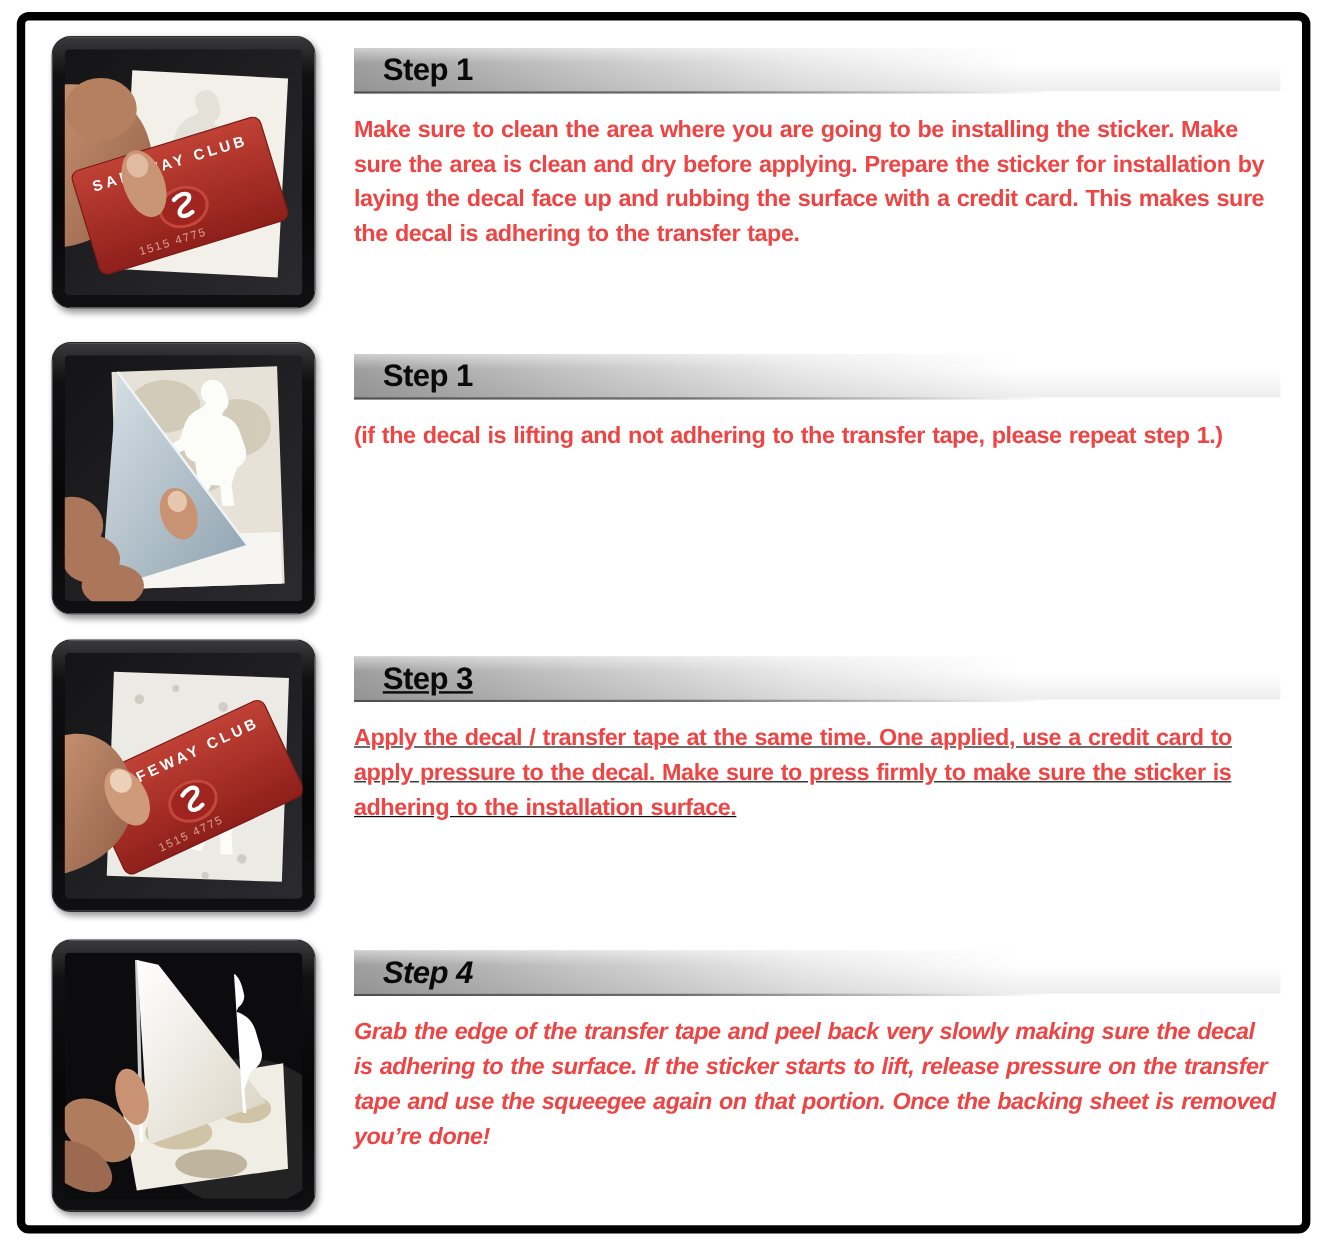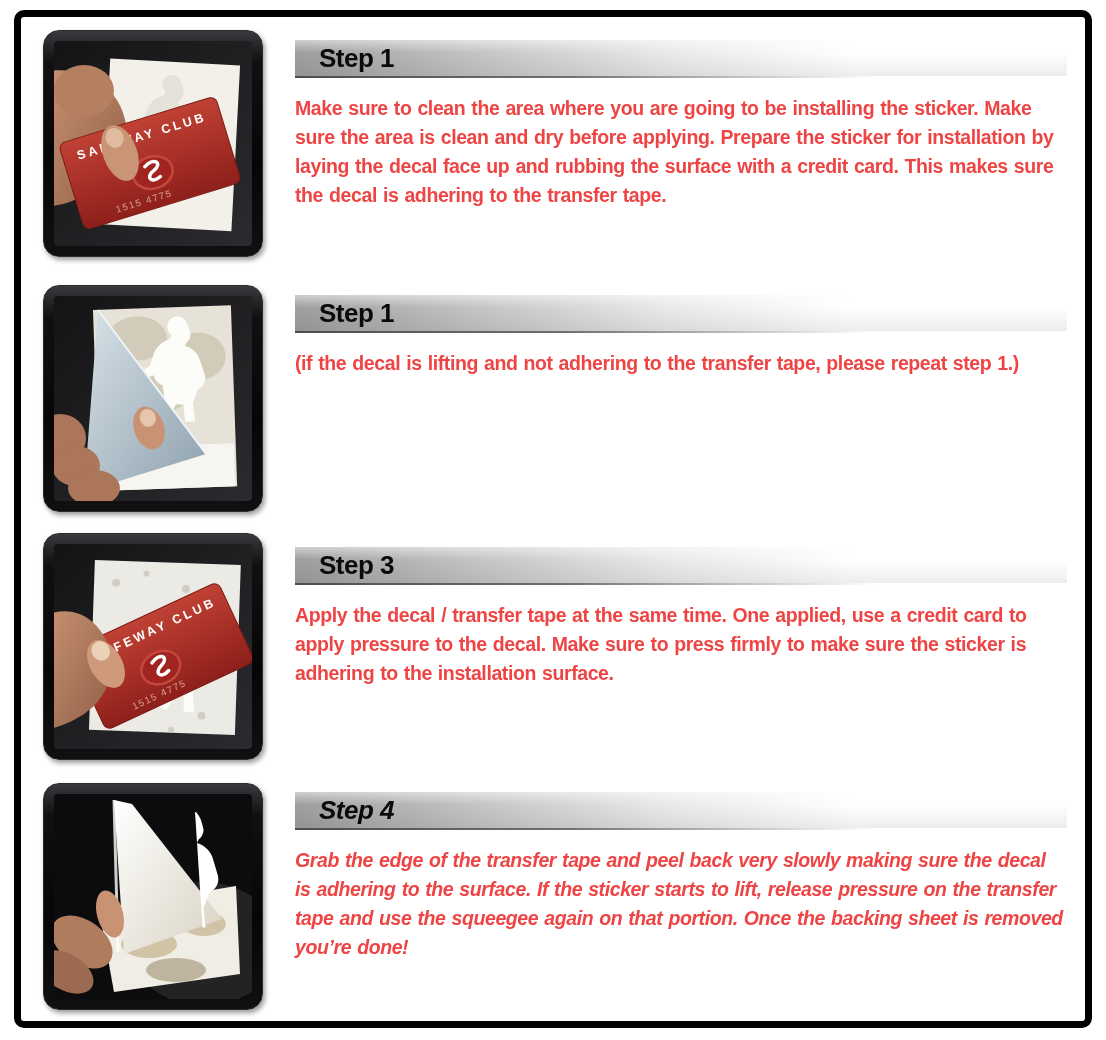--- a/index.html
+++ b/index.html
@@ -25,21 +25,21 @@
     border-radius:16px;
     box-shadow:2px 3px 5px rgba(0,0,0,.4);
     padding:10px;box-sizing:border-box;
   }
   .photo-frame svg{display:block;width:100%;height:100%;border-radius:4px;}
   .pf1{top:30px;} .pf2{top:285px;} .pf3{top:533px;} .pf4{top:783px;}
   
   .step{
     position:absolute;left:295px;width:772px;
   }
-  .s1{top:40px;} .s2{top:295px;} .s3{top:547px;} .s4{top:792px;font-style:italic;}
+  .s1{top:40px;} .s2{top:295px;} .s3{top:547px;text-decoration:underline;} .s4{top:792px;font-style:italic;}
   .step-header{
     position:relative;height:36px;
     background:
       linear-gradient(180deg, rgba(255,255,255,.5) 0%, rgba(255,255,255,0) 35%, rgba(0,0,0,.07) 100%),
       linear-gradient(90deg,#9e9e9e 0%,#c2c2c2 22%,#e9e9e9 48%,#ffffff 72%);
     display:flex;align-items:center;
   }
   .step-header::after{
     content:"";position:absolute;left:0;right:0;bottom:-2px;height:2px;
     background:linear-gradient(90deg,#4e4e4e 0%,#6f6f6f 35%,rgba(120,120,120,0) 75%);

